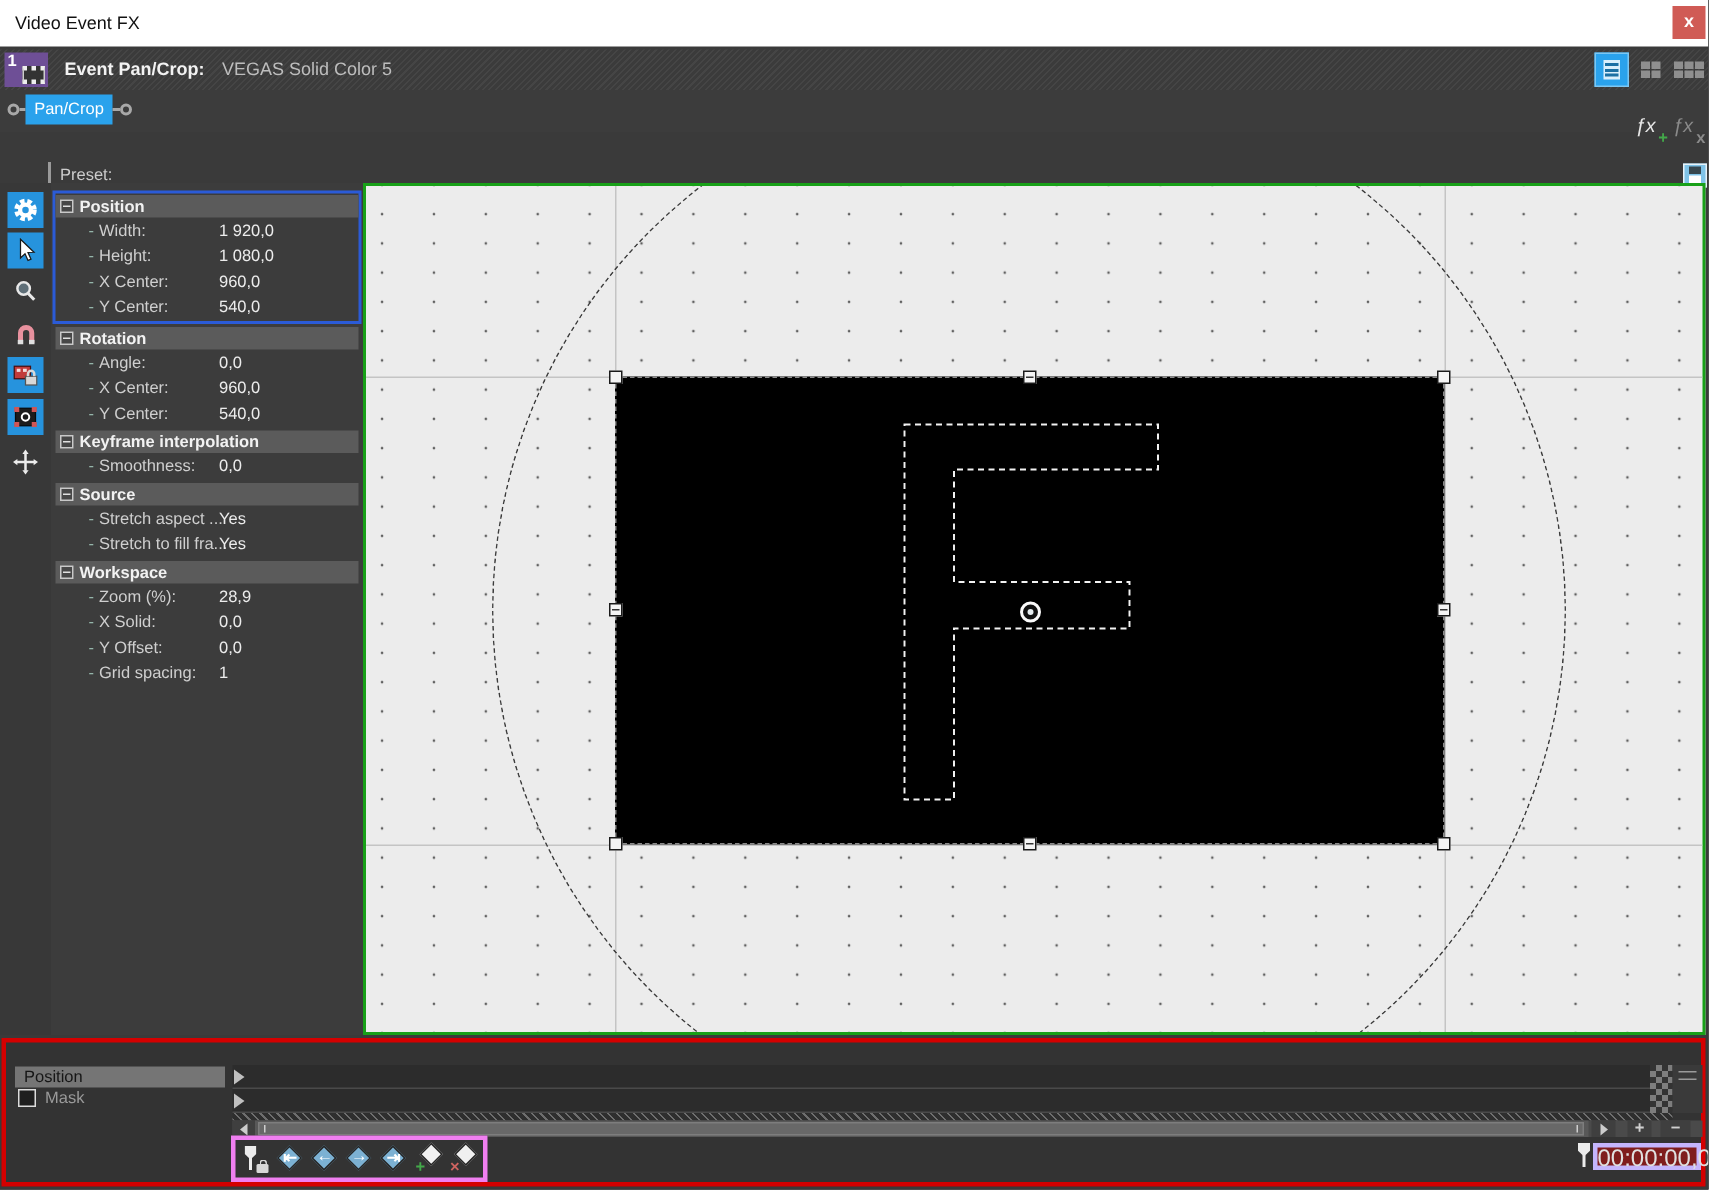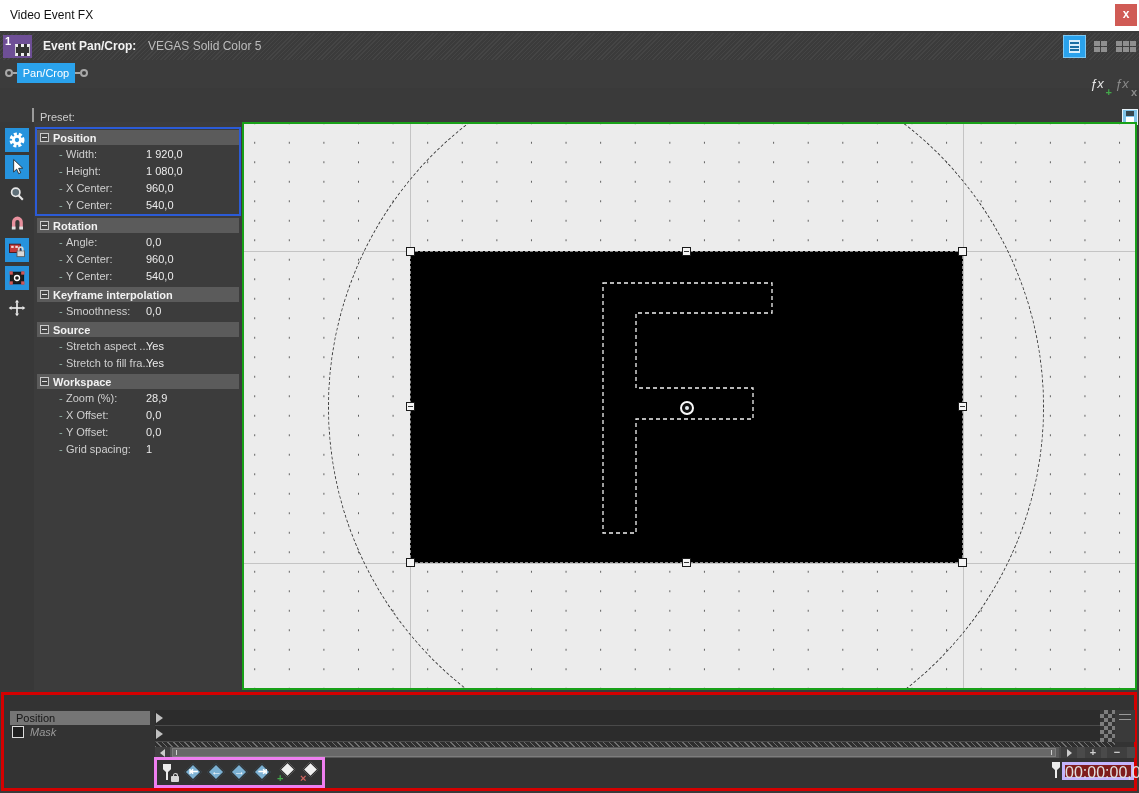--- a/index.html
+++ b/index.html
@@ -82,21 +82,21 @@
   .frame-rect{position:absolute;left:166px;top:127px;width:553px;height:312px;background:#000;border:1px dashed #8a8a8a;}
   .handle{position:absolute;width:9px;height:9px;background:#f4f4f4;border:1px solid #1a1a1a;}
   .handle.mid:after{content:"";position:absolute;left:1px;right:1px;top:3px;height:1px;background:#333;}
   .center-pt{position:absolute;left:269px;top:149px;width:14px;height:14px;border:2px solid #fafafa;border-radius:50%;background:#111;}
   .center-pt:after{content:"";position:absolute;left:3px;top:3px;width:4px;height:4px;border-radius:50%;background:#e6edf0;}
 
   
   .bottom{position:absolute;left:1px;top:692px;width:1136px;height:99px;border:3px solid #d40000;background:#333333;}
   .trk-sel{position:absolute;left:6px;top:16px;width:140px;height:14px;background:#757575;color:#161616;
            font-size:11px;line-height:14px;padding-left:6px;}
-  .trk-mask-label{position:absolute;left:26px;top:31px;color:#9a9a9a;font-size:11px;font-style:italic;}
+  .trk-mask-label{position:absolute;left:26px;top:31px;color:#9a9a9a;font-size:11px;}
   .checkbox{position:absolute;left:8px;top:31px;width:12px;height:12px;background:#1f1f1f;border:1px solid #dcdcdc;}
 
   .ruler{position:absolute;left:151px;top:0;width:980px;height:15px;background:#383838;border-bottom:1px solid #202020;}
   .ticks-minor{position:absolute;left:0;right:0;bottom:0;height:4px;
         background:repeating-linear-gradient(90deg,transparent 0 36.8px,#909090 36.8px 37.8px);}
   .ticks-major{position:absolute;left:0;right:0;bottom:0;height:7px;
         background:repeating-linear-gradient(90deg,#b0b0b0 0 1px,transparent 1px 189px);}
   .ruler-label{position:absolute;top:1px;font-size:9.5px;color:#cccccc;white-space:nowrap;}
   .cursor-flag{position:absolute;left:0px;top:1px;width:8px;height:11px;background:#f2f2f2;
         clip-path:polygon(0 0,100% 0,100% 55%,50% 100%,0 55%);}
@@ -347,21 +347,21 @@
           <span class="collapse-box"></span>
           <span class="sec-title">Workspace</span>
         </div>
         <div class="prop-row">
           <span class="prop-bullet">-</span>
           <span class="prop-label">Zoom (%):</span>
           <span class="prop-value">28,9</span>
         </div>
         <div class="prop-row">
           <span class="prop-bullet">-</span>
-          <span class="prop-label">X Offset:</span>
+          <span class="prop-label">X Solid:</span>
           <span class="prop-value">0,0</span>
         </div>
         <div class="prop-row">
           <span class="prop-bullet">-</span>
           <span class="prop-label">Y Offset:</span>
           <span class="prop-value">0,0</span>
         </div>
         <div class="prop-row">
           <span class="prop-bullet">-</span>
           <span class="prop-label">Grid spacing:</span>

